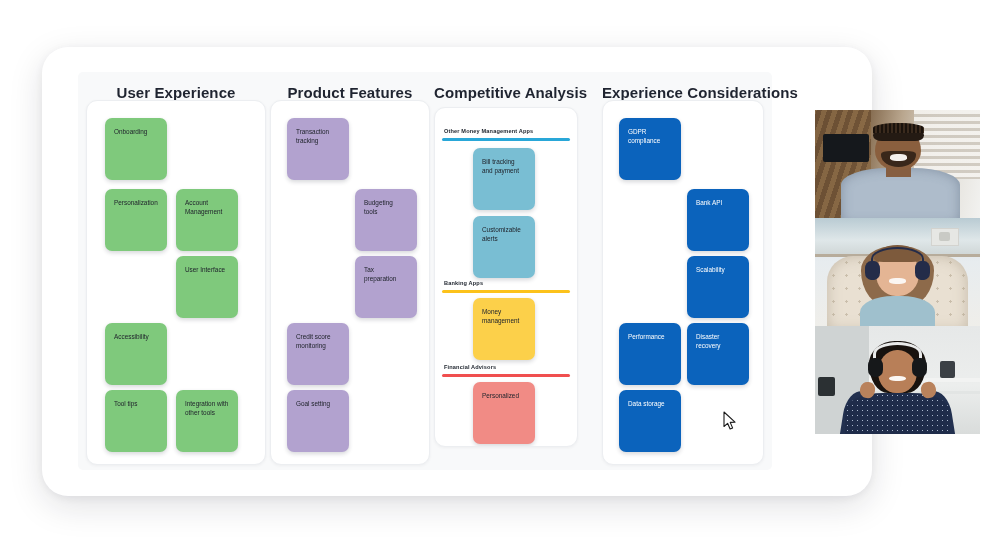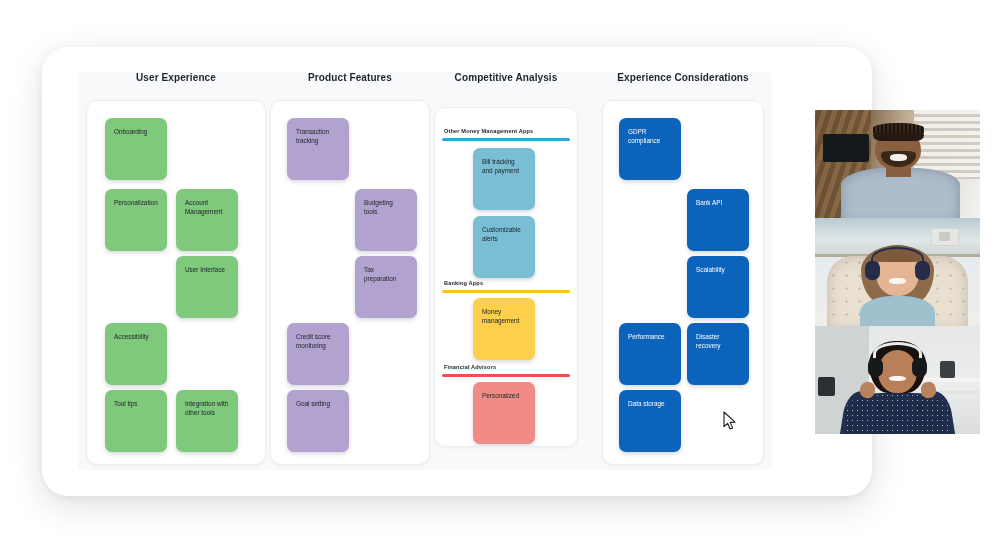--- a/index.html
+++ b/index.html
@@ -26,25 +26,25 @@
     width: 694px; height: 398px;
     background: #f8f9fa;
     border-radius: 5px;
   }
 
   .columns { position: absolute; inset: 0; }
 
   .column { position: absolute; top: 0; }
   .column-title {
     text-align: center;
-    font-size: 10px;
+    font-size: 15px;
     font-weight: bold;
     color: #1f2430;
     letter-spacing: .1px;
-    margin-top: 0;
+    margin-top: 12px;
     white-space: nowrap;
   }
   .panel {
     position: absolute;
     left: 0; right: 0;
     background: #ffffff;
     border: 1px solid #eceef1;
     border-radius: 11px;
     box-shadow: 0 1px 3px rgba(30,35,50,.05);
     overflow: hidden;

